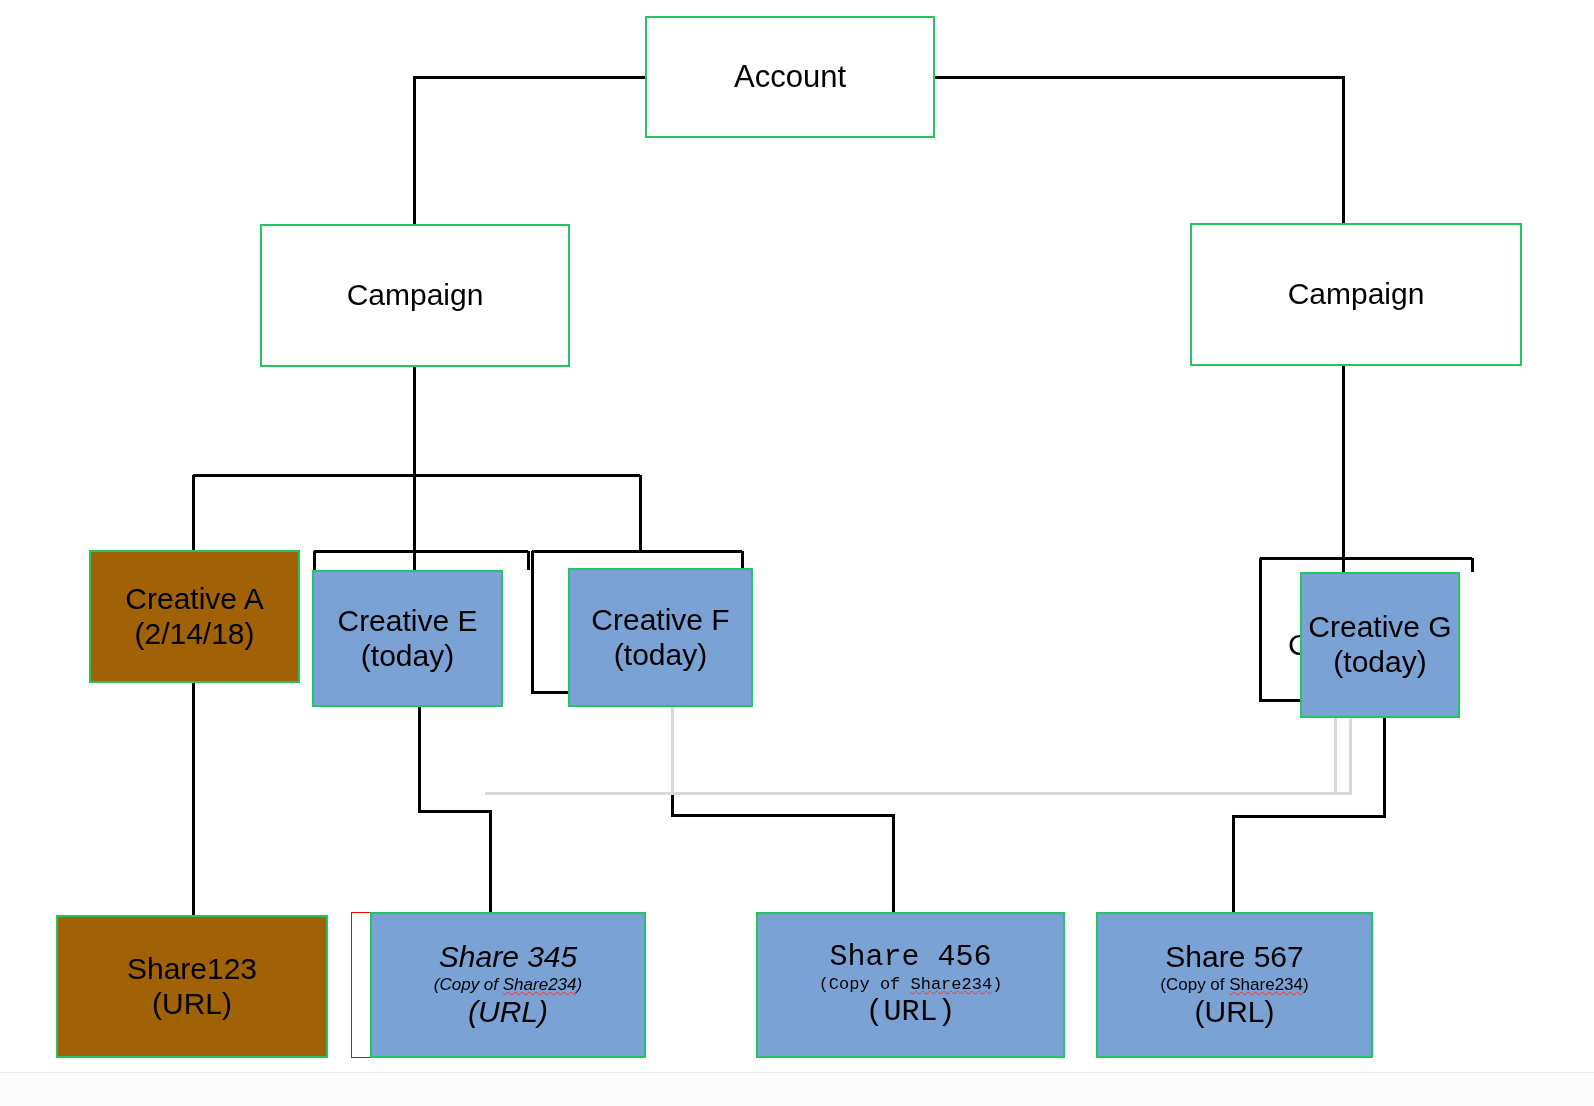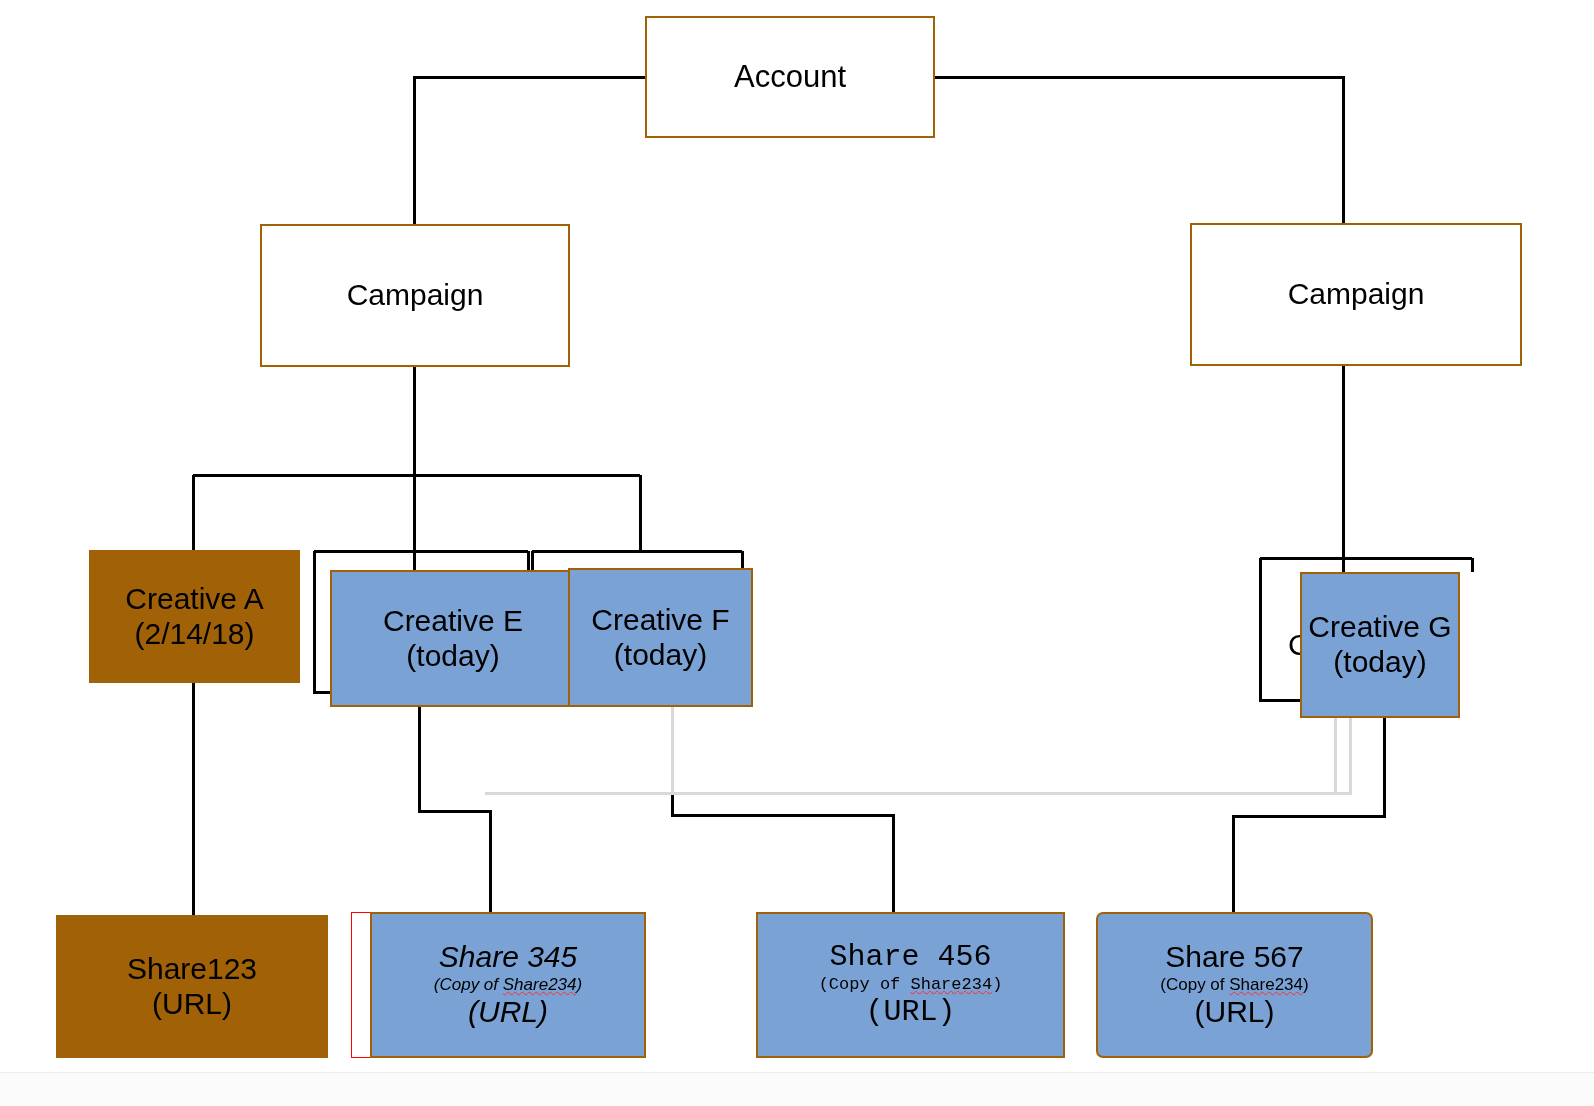--- a/index.html
+++ b/index.html
@@ -21,21 +21,21 @@
     position: absolute;
     left: 0;
     top: 0;
     width: 1594px;
     height: 1106px;
     pointer-events: none;
   }
   .node {
     position: absolute;
     box-sizing: border-box;
-    border: 2px solid #a16207;
+    border: 2px solid #22c55e;
     display: flex;
     flex-direction: column;
     align-items: center;
     justify-content: center;
     text-align: center;
     color: #000000;
     line-height: 1.16;
   }
   .node.white  { background: #ffffff; }
   .node.green  { background: #a16207; }
@@ -136,21 +136,21 @@
 
   <div class="node white" style="left:1190px; top:223px; width:332px; height:143px;">
     <div class="t-main">Campaign</div>
   </div>
 
   <div class="node green" style="left:89px; top:550px; width:211px; height:133px;">
     <div class="t-main">Creative A</div>
     <div class="t-sub">(2/14/18)</div>
   </div>
 
-  <div class="node blue" style="left:330px; top:570px; width:246px; height:137px;">
+  <div class="node blue" style="left:312px; top:570px; width:191px; height:137px;">
     <div class="t-main">Creative E</div>
     <div class="t-sub">(today)</div>
   </div>
 
   <div class="node blue" style="left:568px; top:568px; width:185px; height:139px;">
     <div class="t-main">Creative F</div>
     <div class="t-sub">(today)</div>
   </div>
 
   <div class="node white clipped" style="left:1274px; top:572px; width:40px; height:146px; border:none; background:transparent;">
@@ -178,21 +178,21 @@
   </div>
 
   <div class="node blue" style="left:756px; top:912px; width:309px; height:146px;font-family:Liberation Mono, monospace;">
     <div class="t-main">Share 456</div>
     <div class="t-small">
       <span>(Copy of </span><span class="spell">Share234</span><span>)</span>
     </div>
     <div class="t-sub">(URL)</div>
   </div>
 
-  <div class="node blue" style="left:1096px; top:912px; width:277px; height:146px;border-radius:7px;">
+  <div class="node blue" style="left:1096px; top:912px; width:277px; height:146px;">
     <div class="t-main">Share 567</div>
     <div class="t-small">
       <span>(Copy of </span><span class="spell">Share234</span><span>)</span>
     </div>
     <div class="t-sub">(URL)</div>
   </div>
 
   <div id="bottombar"></div>
 
 </div>

